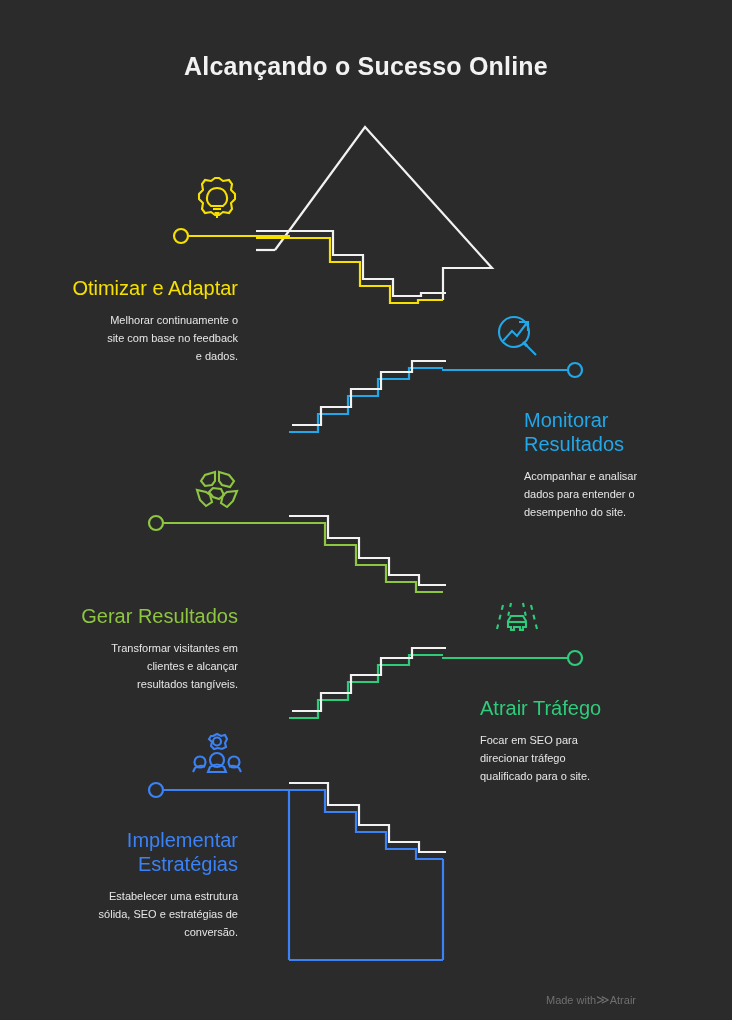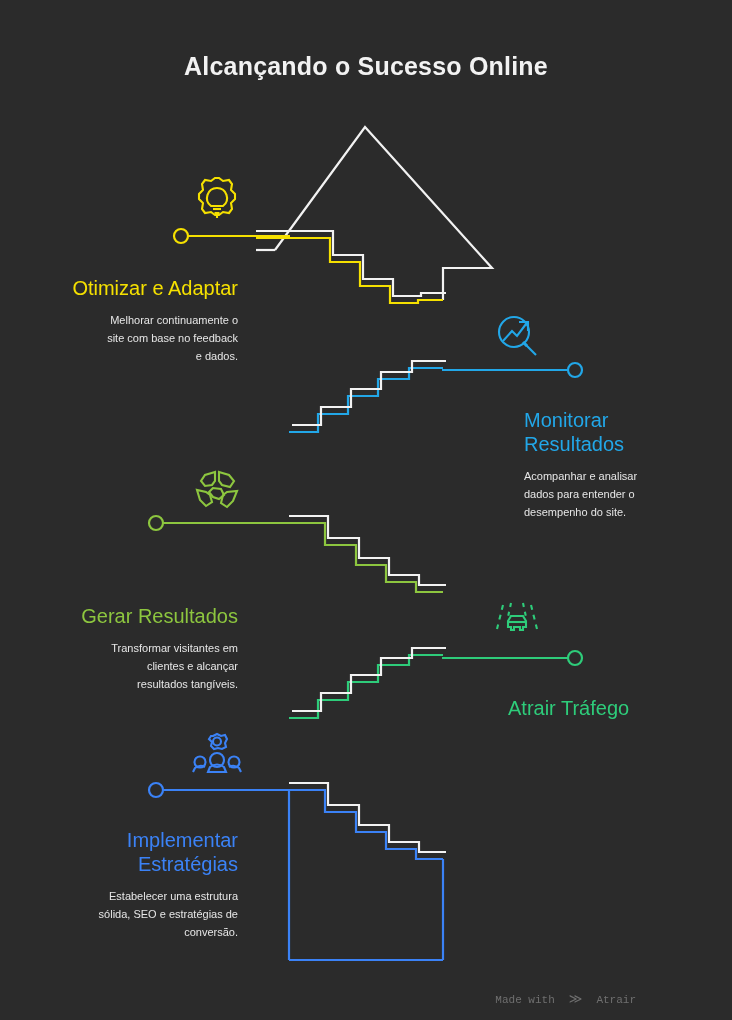--- a/index.html
+++ b/index.html
@@ -48,33 +48,32 @@
     font-size: 11px;
     line-height: 18px;
     color: #e6e6e6;
     margin: 0;
     white-space: pre-line;
   }
   
   #block-optimizar  { left: 28px;  top: 276px; }
   #block-monitorar  { left: 492px; top: 408px; margin-left: 32px; }
   #block-gerar      { left: 28px;  top: 564px; margin-top: 40px; }
-  #block-atrair     { left: 508px; top: 696px; }
+  #block-atrair     { left: 480px; top: 696px; }
   #block-implementar{ left: 28px;  top: 828px; }
 
   #watermark {
     position: absolute;
     right: 24px;
     bottom: 14px;
     display: flex;
     align-items: center;
-    gap: 14px;
+    gap: 0;
     color: #6f6f6f;
     font-size: 11px;
-    font-family: Liberation Mono, monospace;
   }
   #watermark .np-mark { font-size: 13px; line-height: 1; }
 </style>
 </head>
 <body>
 
 <div id="page">
 
   <div id="title">Alcançando o Sucesso Online</div>
 
@@ -244,20 +243,23 @@
 
   <div class="step-block left" id="block-gerar">
     <div class="step-title" style="color: rgb(141, 198, 63);">Gerar Resultados</div>
     <div class="step-desc">Transformar visitantes em
 clientes e alcançar
 resultados tangíveis.</div>
   </div>
 
   <div class="step-block right" id="block-atrair">
     <div class="step-title" style="color: rgb(46, 204, 122);">Atrair Tráfego</div>
+    <div class="step-desc">Focar em SEO para
+direcionar tráfego
+qualificado para o site.</div>
   </div>
 
   <div class="step-block left" id="block-implementar">
     <div class="step-title" style="color: rgb(59, 130, 246);">Implementar
 Estratégias</div>
     <div class="step-desc">Estabelecer uma estrutura
 sólida, SEO e estratégias de
 conversão.</div>
   </div>
 

